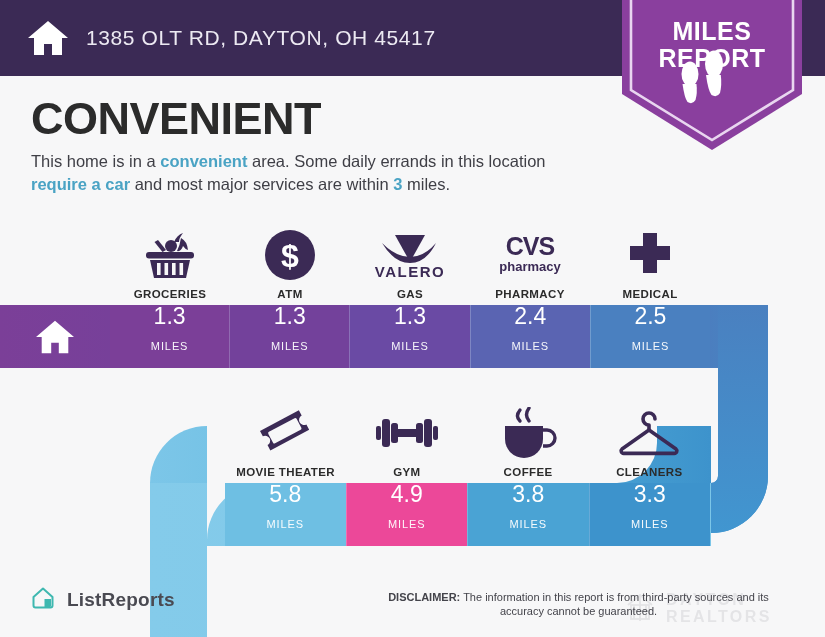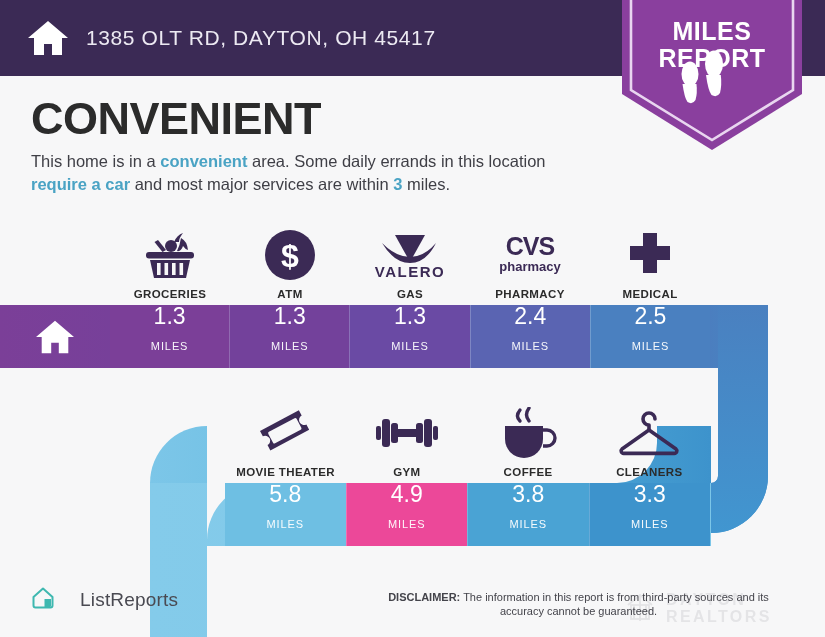--- a/index.html
+++ b/index.html
@@ -78,21 +78,21 @@
     flex: 1; display: flex; flex-direction: column;
     align-items: center; justify-content: flex-start; color: #ffffff;
   }
   .dist-cell + .dist-cell { border-left: 1px solid rgba(255,255,255,.22); }
   .dist-value { font-size: 23px; font-weight: 400; line-height: 1.02; }
   .dist-unit { font-size: 11px; letter-spacing: .9px; margin-top: 12px; opacity: .95; }
 
   
   .brand {
     position: absolute; left: 31px; top: 586px;
-    display: flex; align-items: center; gap: 25px; z-index: 7;
+    display: flex; align-items: center; gap: 12px; z-index: 7; font-weight: bold;
   }
   .brand-name { font-size: 19px; color: #4a4a52; letter-spacing: .2px; }
   .disclaimer {
     position: absolute; left: 366px; top: 590px; width: 425px;
     font-size: 11px; line-height: 14px; color: #44444b; z-index: 7; text-align: center;
   }
   .disclaimer b { font-weight: 700; }
   .watermark {
     position: absolute; right: 20px; bottom: 2px; width: 185px; height: 52px;
     display: flex; align-items: center; gap: 6px;

